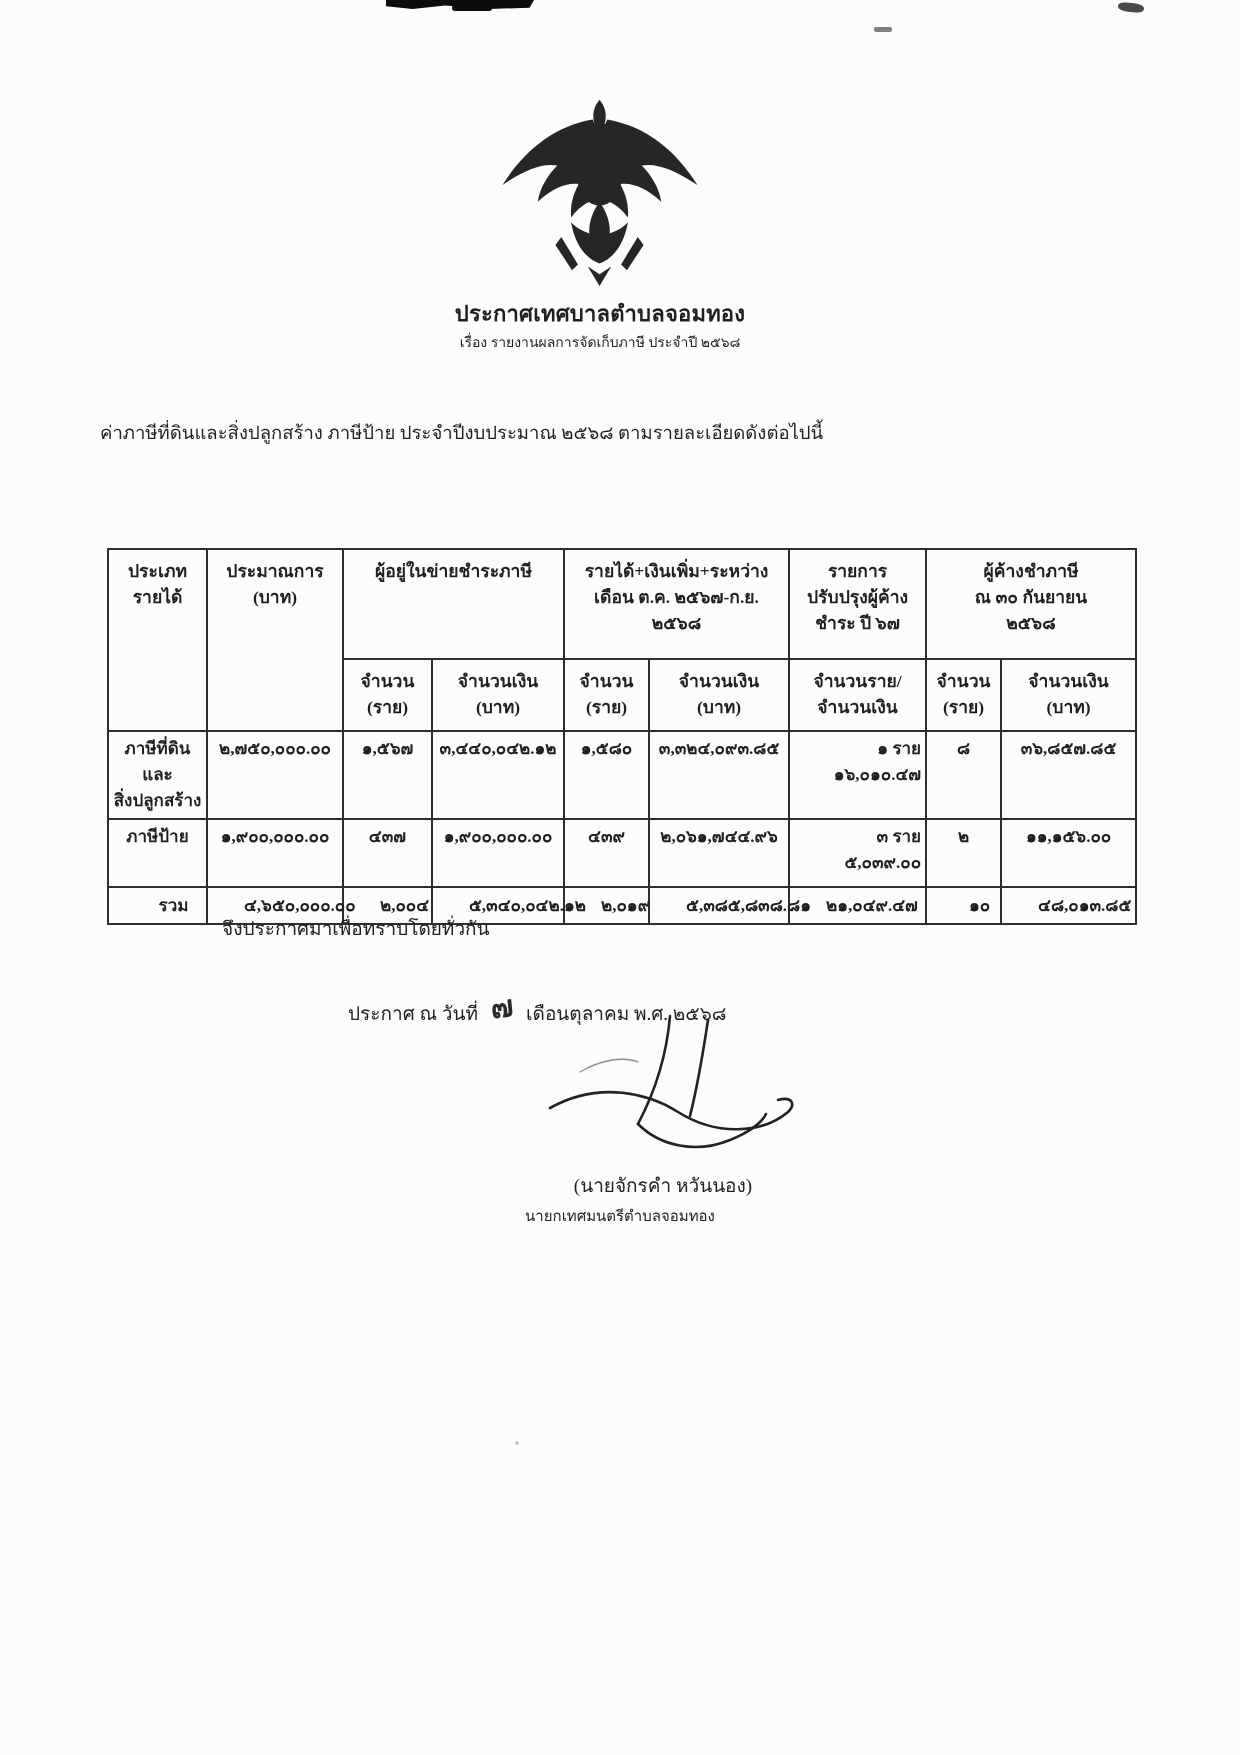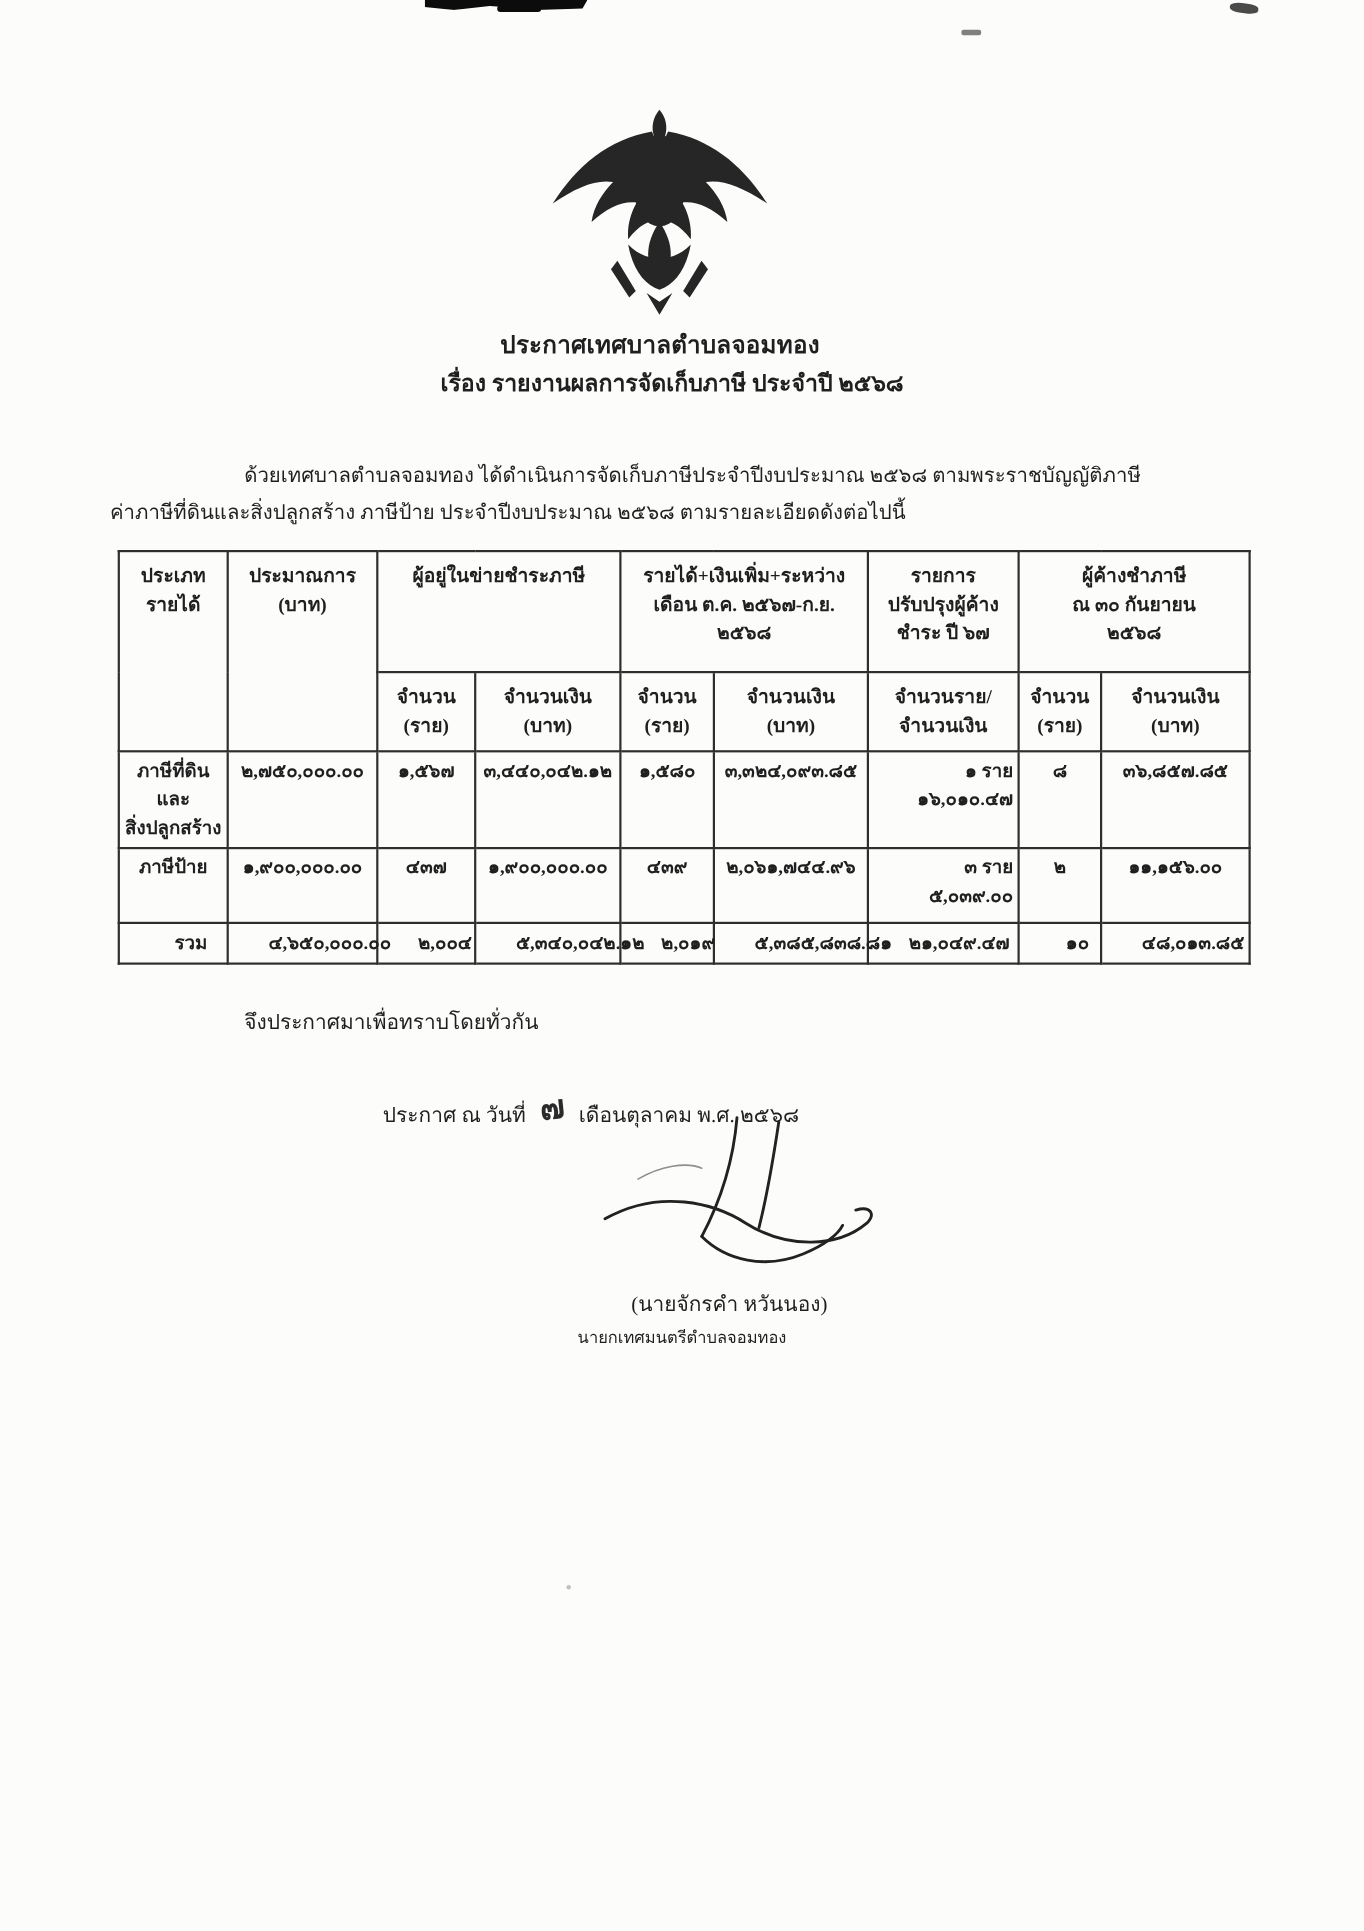--- a/index.html
+++ b/index.html
@@ -23,28 +23,28 @@
            border-radius:40%; transform:rotate(7deg); }
   .mark2 { left:874px; top:27px; width:18px; height:5px; background:#6a6a6a;
            border-radius:2px; opacity:.85; }
   .dot1  { left:515px; top:1441px; width:4px; height:4px; background:#9a9a9a;
            border-radius:50%; opacity:.6; }
 
   .emblem { top:92px; }
   .emblem svg { display:inline-block; }
 
   .doc-title   { top:296px; font-size:22px; font-weight:bold; letter-spacing:.2px; }
-  .doc-subject { top:331px; font-size:21px; font-weight:bold;padding-left:11px; }
+  .doc-subject { top:331px; font-size:14px; font-weight:normal; }
 
   .body-par { top:416px; left:100px; width:1060px; font-size:18.5px; line-height:34px;
               white-space:nowrap; }
   .body-par .l1 { text-indent:122px; }
 
   table.tax {
-    position:absolute; top:500px; left:107px; width:1028px;
+    position:absolute; top:548px; left:107px; width:1028px;
     border-collapse:collapse; table-layout:fixed;
     font-size:17px;
   }
   table.tax th, table.tax td {
     border:2px solid #2e2e2e;
     white-space:pre-line;
     vertical-align:top;
     padding:4px 4px;
     font-weight:bold;
     line-height:26px;
@@ -100,21 +100,20 @@
       <path d="M146,148 L129,176 L135,182 L152,156 Z"></path>
       <path d="M95,178 L107,198 L119,178 L107,186 Z"></path>
     </g>
   </svg>
 </div>
 
 <div class="center-col doc-title">ประกาศเทศบาลตำบลจอมทอง</div>
 <div class="center-col doc-subject">เรื่อง รายงานผลการจัดเก็บภาษี ประจำปี ๒๕๖๘</div>
 
 <div class="abs body-par">
-  <div class="l1">ด้วยเทศบาลตำบลจอมทอง ได้ดำเนินการจัดเก็บภาษีประจำปีงบประมาณ ๒๕๖๘ ตามพระราชบัญญัติภาษี</div>
   <div class="l3">ค่าภาษีที่ดินและสิ่งปลูกสร้าง ภาษีป้าย ประจำปีงบประมาณ ๒๕๖๘ ตามรายละเอียดดังต่อไปนี้</div>
 </div>
 
 <table class="tax">
   <colgroup>
     <col style="width:99px">
       <col style="width:136px">
       <col style="width:89px">
     <col style="width:132px">
       <col style="width:85px">

